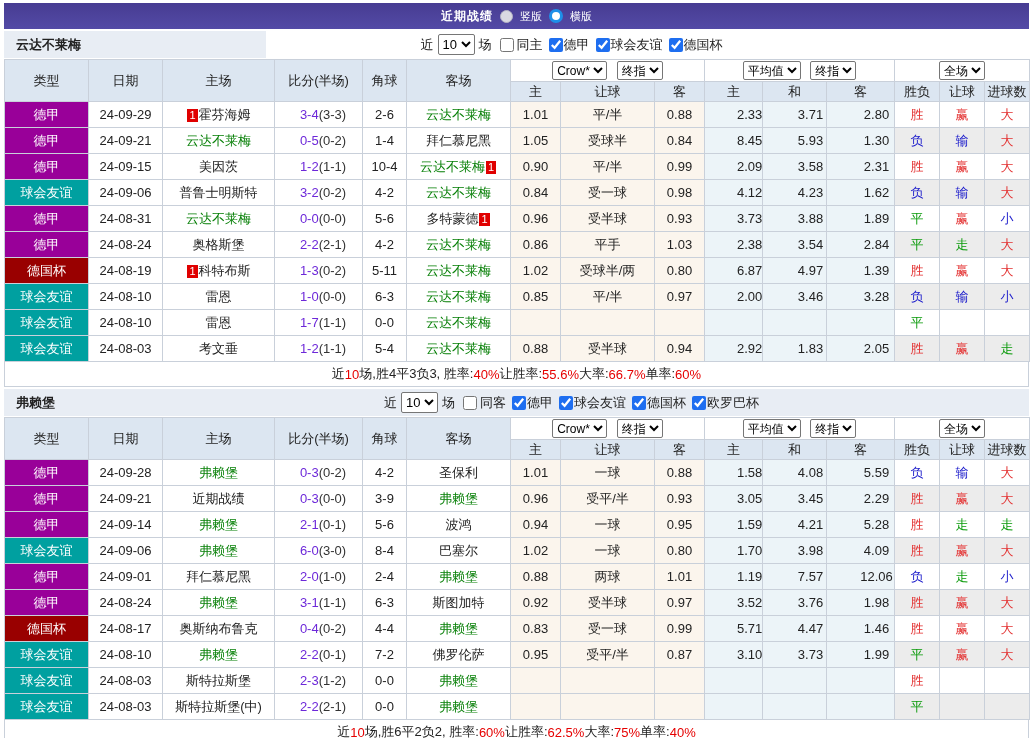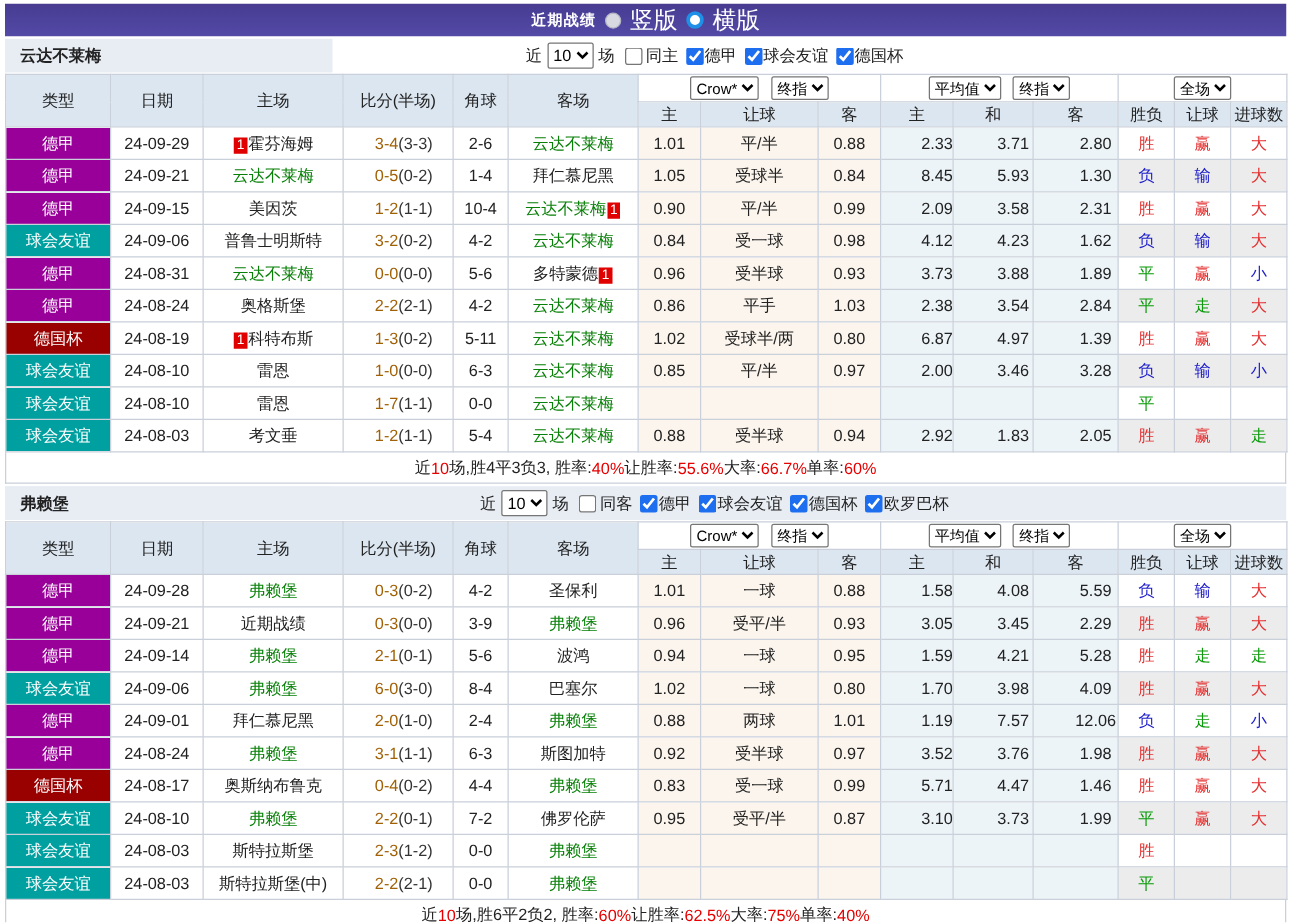--- a/index.html
+++ b/index.html
@@ -4,41 +4,41 @@
 <style>
   html,body{margin:0;padding:0;background:#fff;font-family:"Liberation Sans","DejaVu Sans",sans-serif;}
   .page{width:1033px;height:738px;box-sizing:border-box;padding:3px 4px 4px;overflow:hidden;background:#fff;}
 
   
   .titlebar{height:26px;background:linear-gradient(#473c92,#534aa6);display:flex;align-items:center;justify-content:center;gap:7px;}
   .titlebar .title{color:#fff;font-weight:bold;font-size:12px;letter-spacing:1px;}
   .radio{display:inline-block;border-radius:50%;box-sizing:border-box;vertical-align:middle;}
   .radio.filled{width:13px;height:13px;background:#d9d9e2;border:1px solid #b5b5c5;}
   .radio.ring{width:14px;height:14px;background:#fff;border:3px solid #1e90e8;}
-  .radio-label{color:#fff;font-size:19px;text-align:center;}
+  .radio-label{color:#fff;font-size:11px;text-align:center;}
 
   
   .section-row{position:relative;height:27px;margin-top:2px;}
   .section-row.shaded{background:#e8edf4;}
   .team-cell{position:absolute;left:0;top:0;bottom:0;width:262px;background:#e8edf4;display:flex;align-items:center;padding-left:12px;box-sizing:border-box;font-weight:bold;font-size:13px;color:#222;}
   .filter{height:100%;display:flex;align-items:center;justify-content:center;font-size:13px;color:#222;margin-left:110px;}
   .filter select{font-size:13px;height:21px;margin:0 4px;border:1px solid #767676;border-radius:2px;background:#fff;}
   .filter input[type=checkbox]{width:14px;height:14px;margin:0 3px 0 8px;accent-color:#1e6ef0;}
   .filter label{display:flex;align-items:center;}
   .filter .lg input{margin:0 1px 0 6px;}
 
   
   table{border-collapse:collapse;table-layout:fixed;width:1025px;margin:1px auto 0;}
   th,td{border:1px solid #c9d0da;font-size:13px;text-align:center;padding:0;height:25px;overflow:hidden;white-space:nowrap;color:#222;}
   thead th{background:#dce6f1;font-weight:normal;height:19px;}
   thead tr.ddrow th.ddcell{background:#fff;height:21px;}
   .ddcell select{font-size:12px;height:19px;margin:0 3px;border:1px solid #767676;border-radius:2px;background:#fff;}
   td.league{color:#fff;}
   .green{color:#088008;}
-  .score{color:#a16207;margin-left:9px;}
+  .score{color:#6d28d9;margin-left:9px;}
   .half{color:#333;}
   .b1{display:inline-block;background:#e00000;color:#fff;font-size:11px;line-height:13px;padding:0 2px;margin:0 1px;}
   td.o{background:#fbf5ed;}
   td.a{background:#ecf4f8;padding-left:32px;}
   tr.alt td.res{background:#ececec;}
   .r{color:#e33030;} .b{color:#2020cc;} .g{color:#0a9a0a;}
 
   .summary{width:1025px;margin:0 auto;height:25px;box-sizing:border-box;border:1px solid #c9d0da;border-top:none;display:flex;align-items:center;justify-content:center;font-size:13px;color:#222;}
   .summary .red{color:#e60000;}
 </style>

